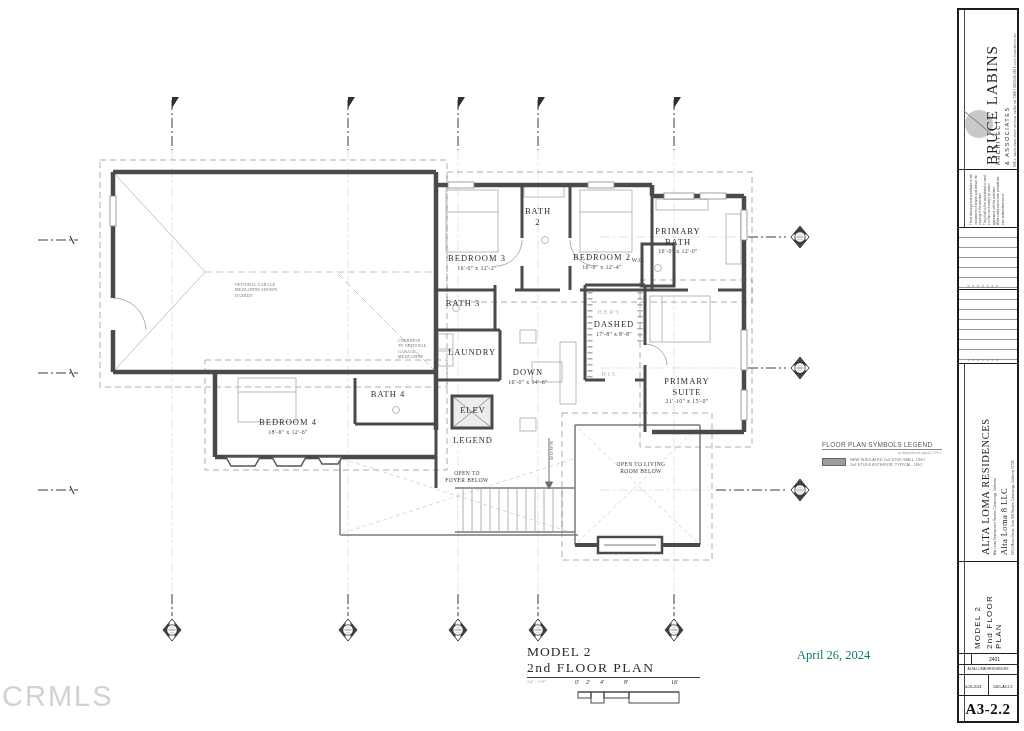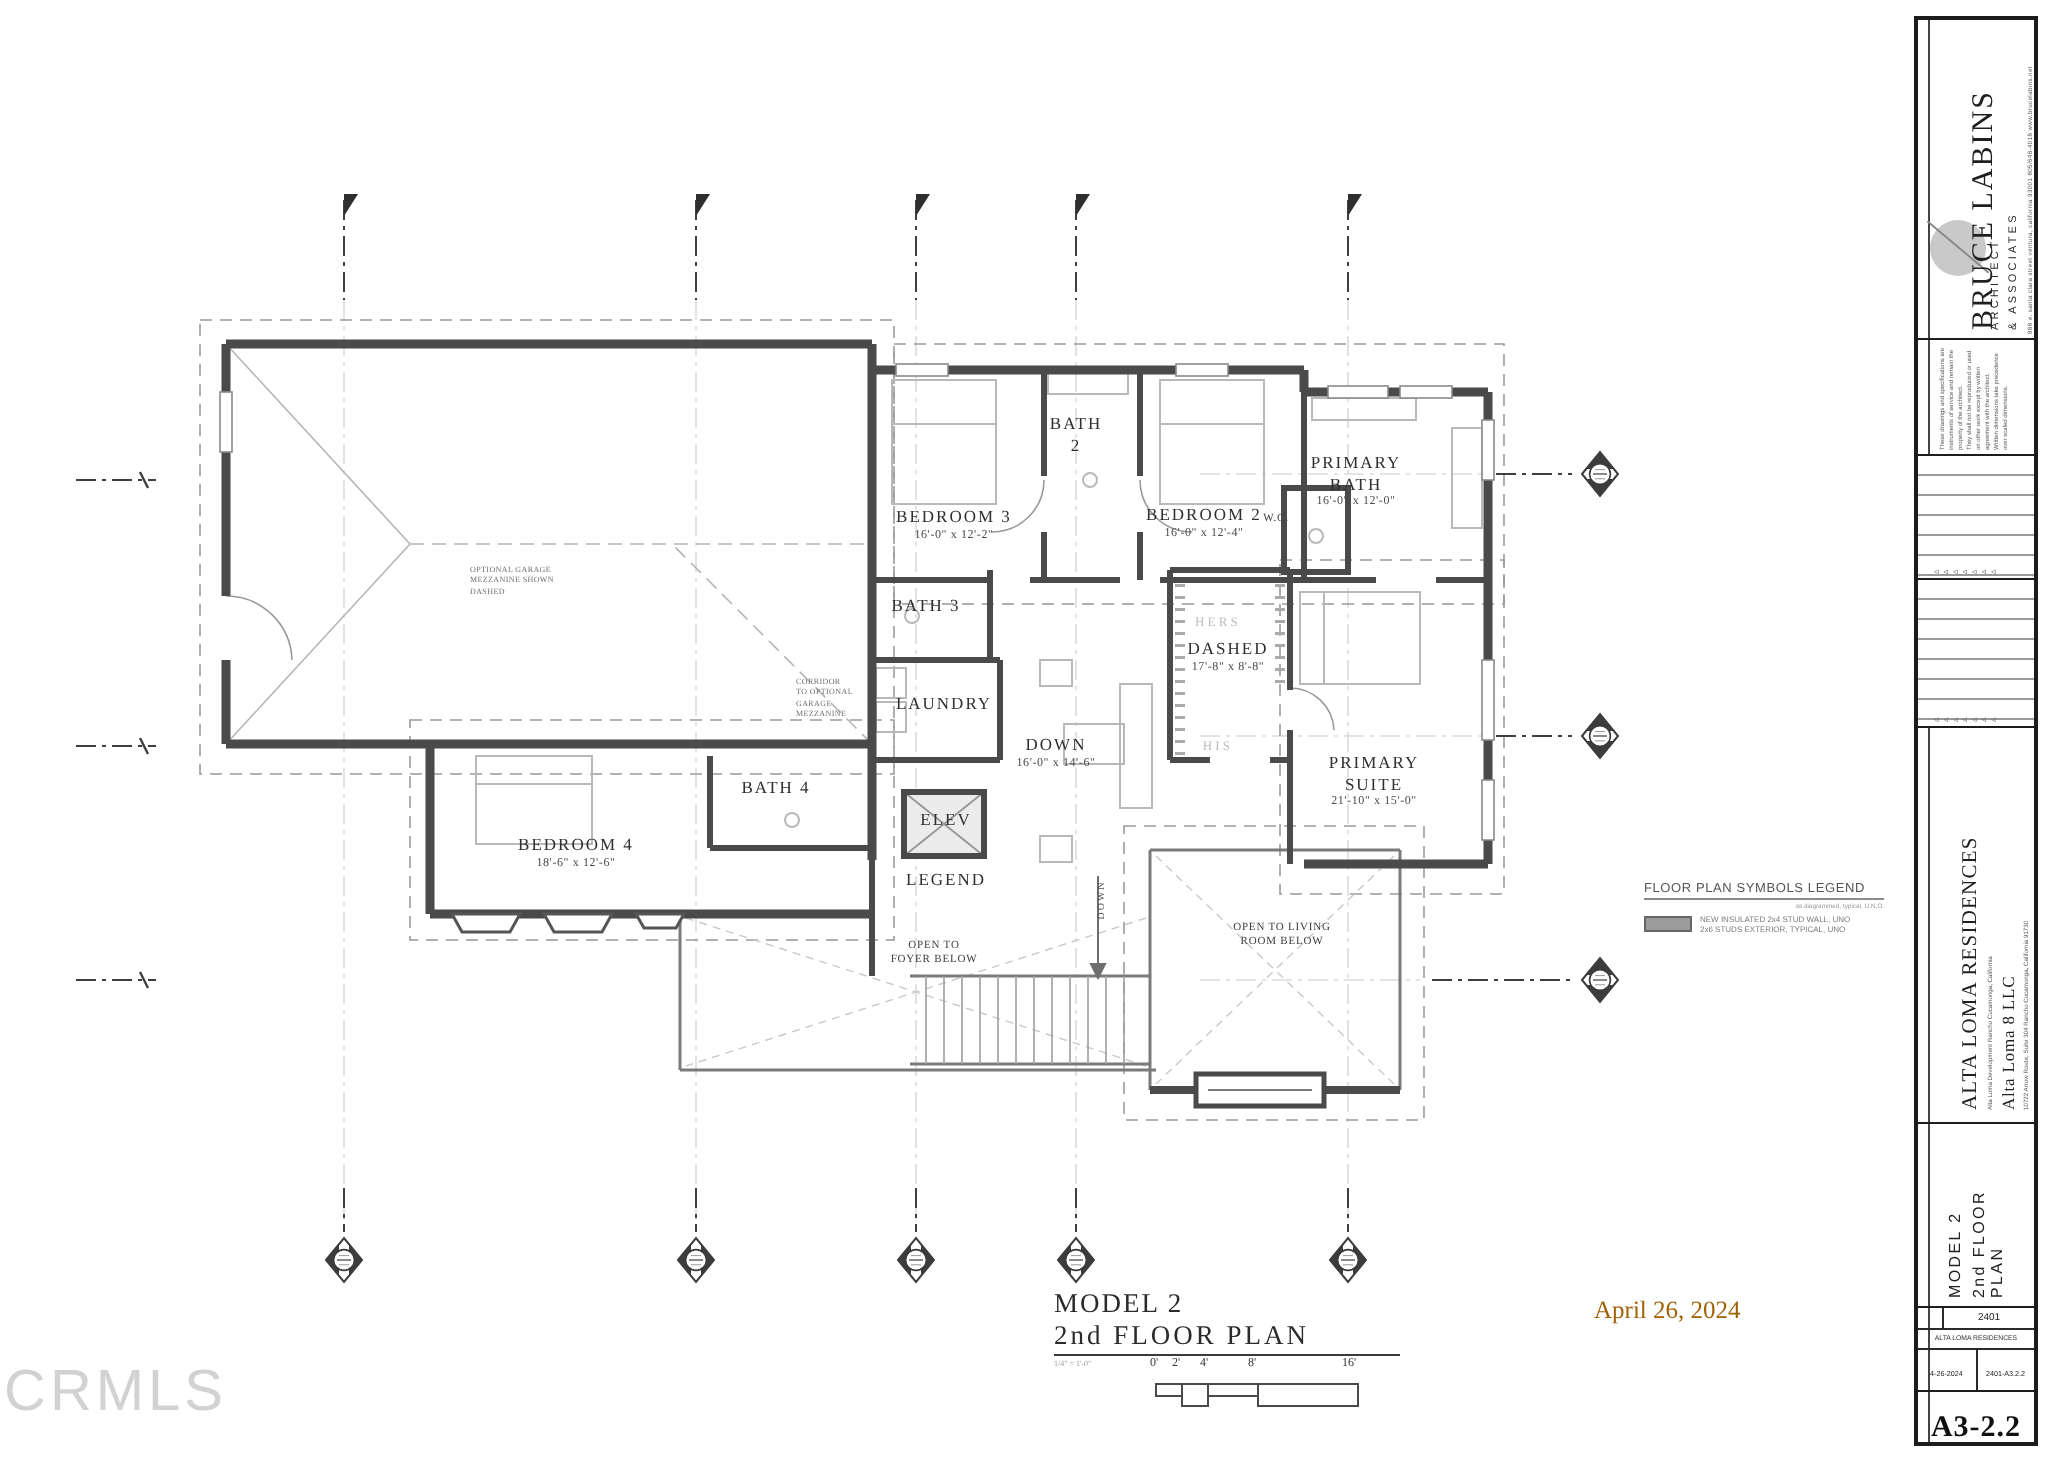--- a/index.html
+++ b/index.html
@@ -22,21 +22,21 @@
   .legend .li{display:flex;align-items:flex-start;margin-top:2px}
   .legend .sw{width:22px;height:6px;background:#9c9c9c;border:1px solid #666;flex:none;margin-top:1px}
   .legend .ld{margin-left:4px;font-size:4px;color:#7a7a7a;line-height:1.35;white-space:pre-line}
   
   .stitle{position:absolute;left:527px;top:644px;z-index:3}
   .st1{font-size:13.5px;letter-spacing:1px;color:#2b2b2b}
   .st2{font-size:13.5px;letter-spacing:1.5px;color:#2b2b2b;border-bottom:1.5px solid #3a3a3a;
        width:173px;padding-bottom:1px}
   .stn{font-size:4px;color:#9a9a9a;margin-top:1px}
   .tick{position:absolute;font-size:6px;color:#333;z-index:3;font-family:"Liberation Serif",serif}
-  .dnote{position:absolute;left:797px;top:648px;font-size:12.5px;color:#a16207;z-index:3}
+  .dnote{position:absolute;left:797px;top:648px;font-size:12.5px;color:#0f766e;z-index:3}
   .wm{position:absolute;left:2px;top:680px;font-family:"Liberation Sans",sans-serif;
       font-size:29px;color:#d2d2d2;letter-spacing:2px;z-index:3}
   
   .tb{position:absolute;left:957px;top:8px;width:62px;height:715px;border:2px solid #1c1c1c;
       background:#fff;z-index:4;box-sizing:border-box}
   .tb .rail{position:absolute;left:5px;top:0;bottom:0;border-left:1px solid #444}
   .sec{position:absolute;left:0;right:0;border-bottom:1.5px solid #1c1c1c;box-sizing:border-box;overflow:hidden}
   .vt{writing-mode:vertical-rl;transform:rotate(180deg)}
   .s1{top:0;height:160px}
   .logo{position:absolute;left:6px;top:100px;width:28px;height:28px;border-radius:50%;background:#c9c9c9}
@@ -64,21 +64,21 @@
   .stl{font-family:"Liberation Sans",sans-serif;font-size:8px;letter-spacing:1.2px;color:#222;
       display:flex;align-items:center}
   .s6{top:644px;height:42px;font-family:"Liberation Sans",sans-serif}
   .r1{display:flex;height:10px;border-bottom:1px solid #2a2a2a}
   .r1 .c0{width:12px;border-right:1px solid #2a2a2a}
   .r1 .c1{flex:1;text-align:center;font-size:5px;color:#222;line-height:10px}
   .r2{height:9px;border-bottom:1px solid #2a2a2a;text-align:center;font-size:3.4px;color:#333;line-height:9px}
   .r3{display:flex;height:20px}
   .r3 .c{flex:1;text-align:center;font-size:3.6px;color:#222;line-height:24px}
   .r3 .c:first-child{border-right:1px solid #2a2a2a}
-  .s7{top:686px;height:27px;border-bottom:none;display:flex;align-items:flex-end;justify-content:center}
+  .s7{top:686px;height:27px;border-bottom:none;display:flex;align-items:center;justify-content:center}
   .shno{font-size:15px;font-weight:bold;color:#101010;letter-spacing:.5px}
 </style>
 </head>
 <body>
 
 <svg class="plan" width="1024" height="731" viewBox="0 0 1024 731">
   <defs>
     <g id="sd">
       <path d="M-9,0 L0,-11 L9,0 L0,11 Z" fill="#fff" stroke="#3c3c3c" stroke-width="1"></path>
       <path d="M-9,0 L-2.5,-7.5 L-2.5,7.5 Z" fill="#3c3c3c"></path>

